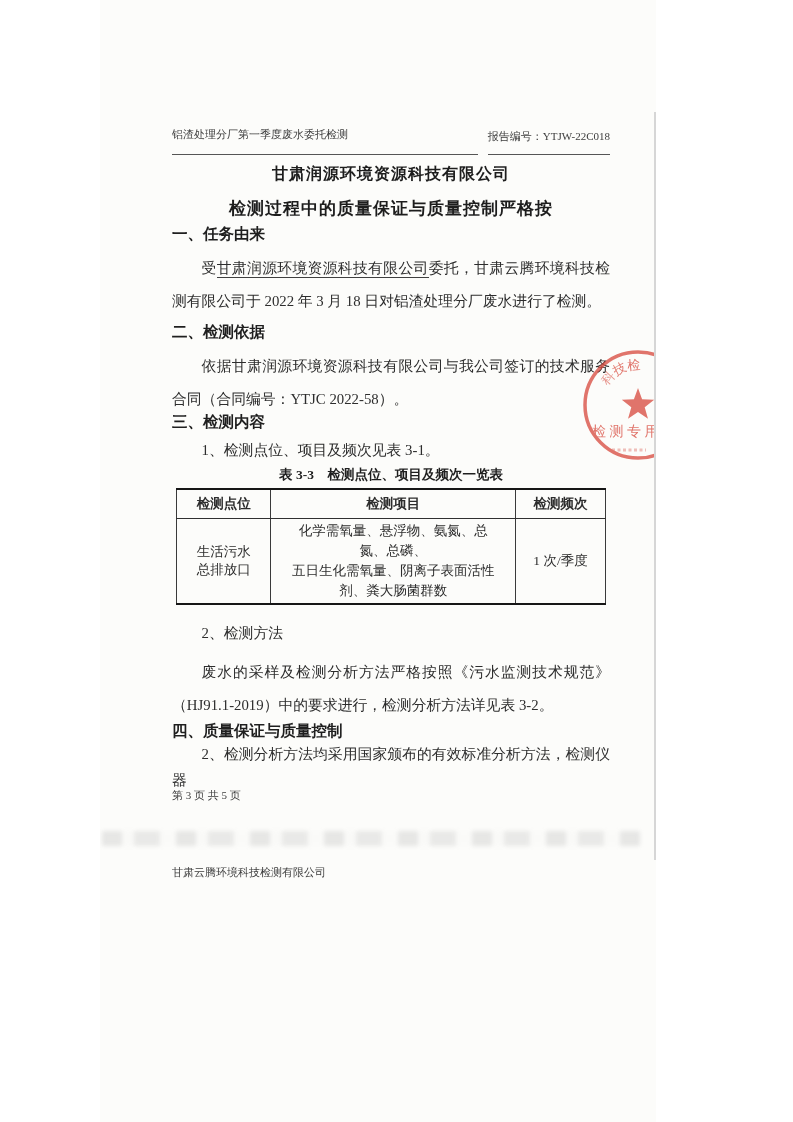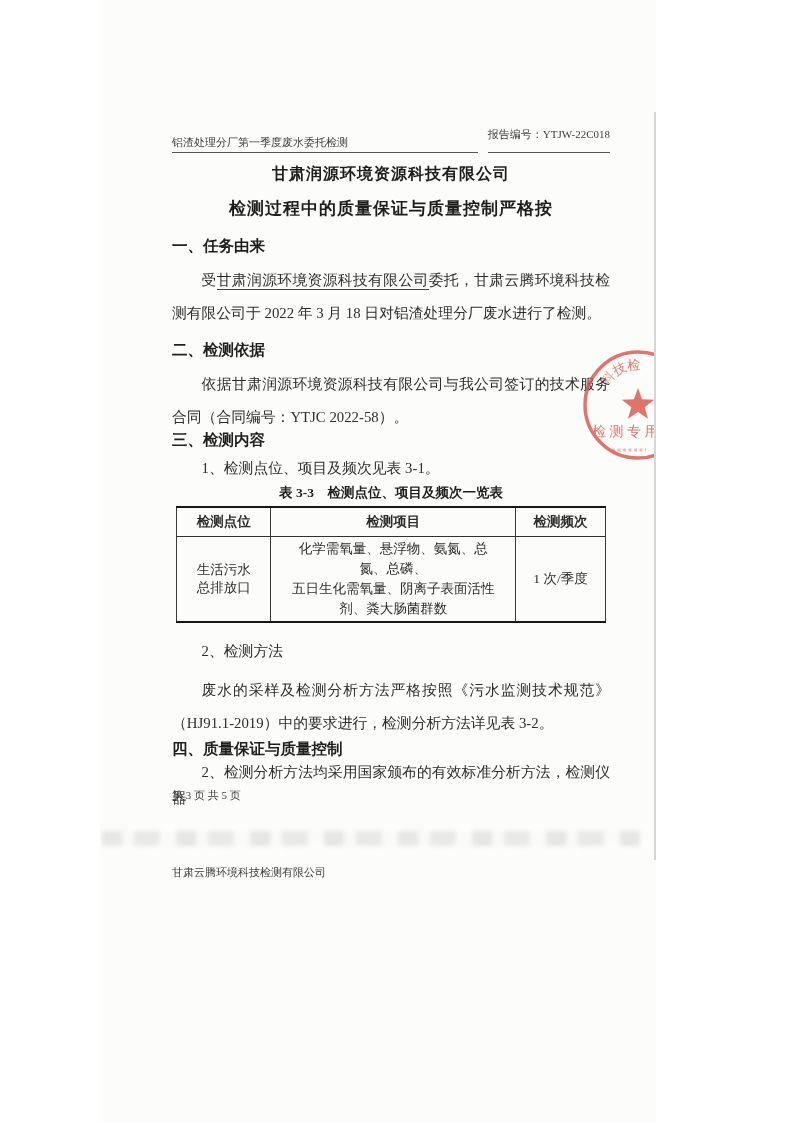--- a/index.html
+++ b/index.html
@@ -22,29 +22,29 @@
       rgba(150,150,150,.38) 0 20px, rgba(210,210,210,.12) 20px 32px,
       rgba(140,140,140,.30) 32px 58px, rgba(225,225,225,.10) 58px 74px);
     filter:blur(2px);opacity:.55;
   }
   .content{position:absolute;left:72px;top:0;width:438px;}
   .doc-header{
     position:absolute;top:127px;left:0;right:0;display:flex;
     justify-content:space-between;align-items:flex-end;
     font-size:11px;color:#3c3c3c;
   }
-  .doc-header .hl{flex:1;border-bottom:1px solid #555;padding-bottom:2px;margin-right:10px;}
+  .doc-header .hl{flex:1;border-bottom:1px solid #555;padding-bottom:12px;margin-right:10px;}
   .doc-header .hr{border-bottom:1px solid #555;padding-bottom:10px;white-space:nowrap;
     font-family:"Liberation Serif",serif;}
   .flow{padding-top:162px;}
   .title1{font-size:16px;font-weight:700;text-align:center;line-height:24px;color:#1d1d1d;letter-spacing:1px;}
   .title2{font-size:17px;font-weight:700;text-align:center;line-height:26px;margin-top:10px;color:#1d1d1d;letter-spacing:1px;}
   .sec-h{font-size:15.5px;font-weight:700;line-height:24px;color:#1f1f1f;}
-  .h1m{margin-top:12px;}
-  .h2m{margin-top:8px;}
+  .h1m{}
+  .h2m{margin-top:2px;}
   .h3m{margin-top:-6px;}
   .h4m{margin-top:-3px;}
   .para{font-size:14.8px;line-height:33px;text-indent:2em;text-align:justify;color:#2d2d2d;}
   .p1m{margin-top:6px;}
   .p2m{margin-top:6px;}
   .p3m{margin-top:2px;line-height:28px;}
   .p4m{margin-top:14px;line-height:28px;}
   .p5m{margin-top:9px;}
   .p6m{margin-top:2px;line-height:32px;}
   .p7m{margin-top:-2px;line-height:26px;}

